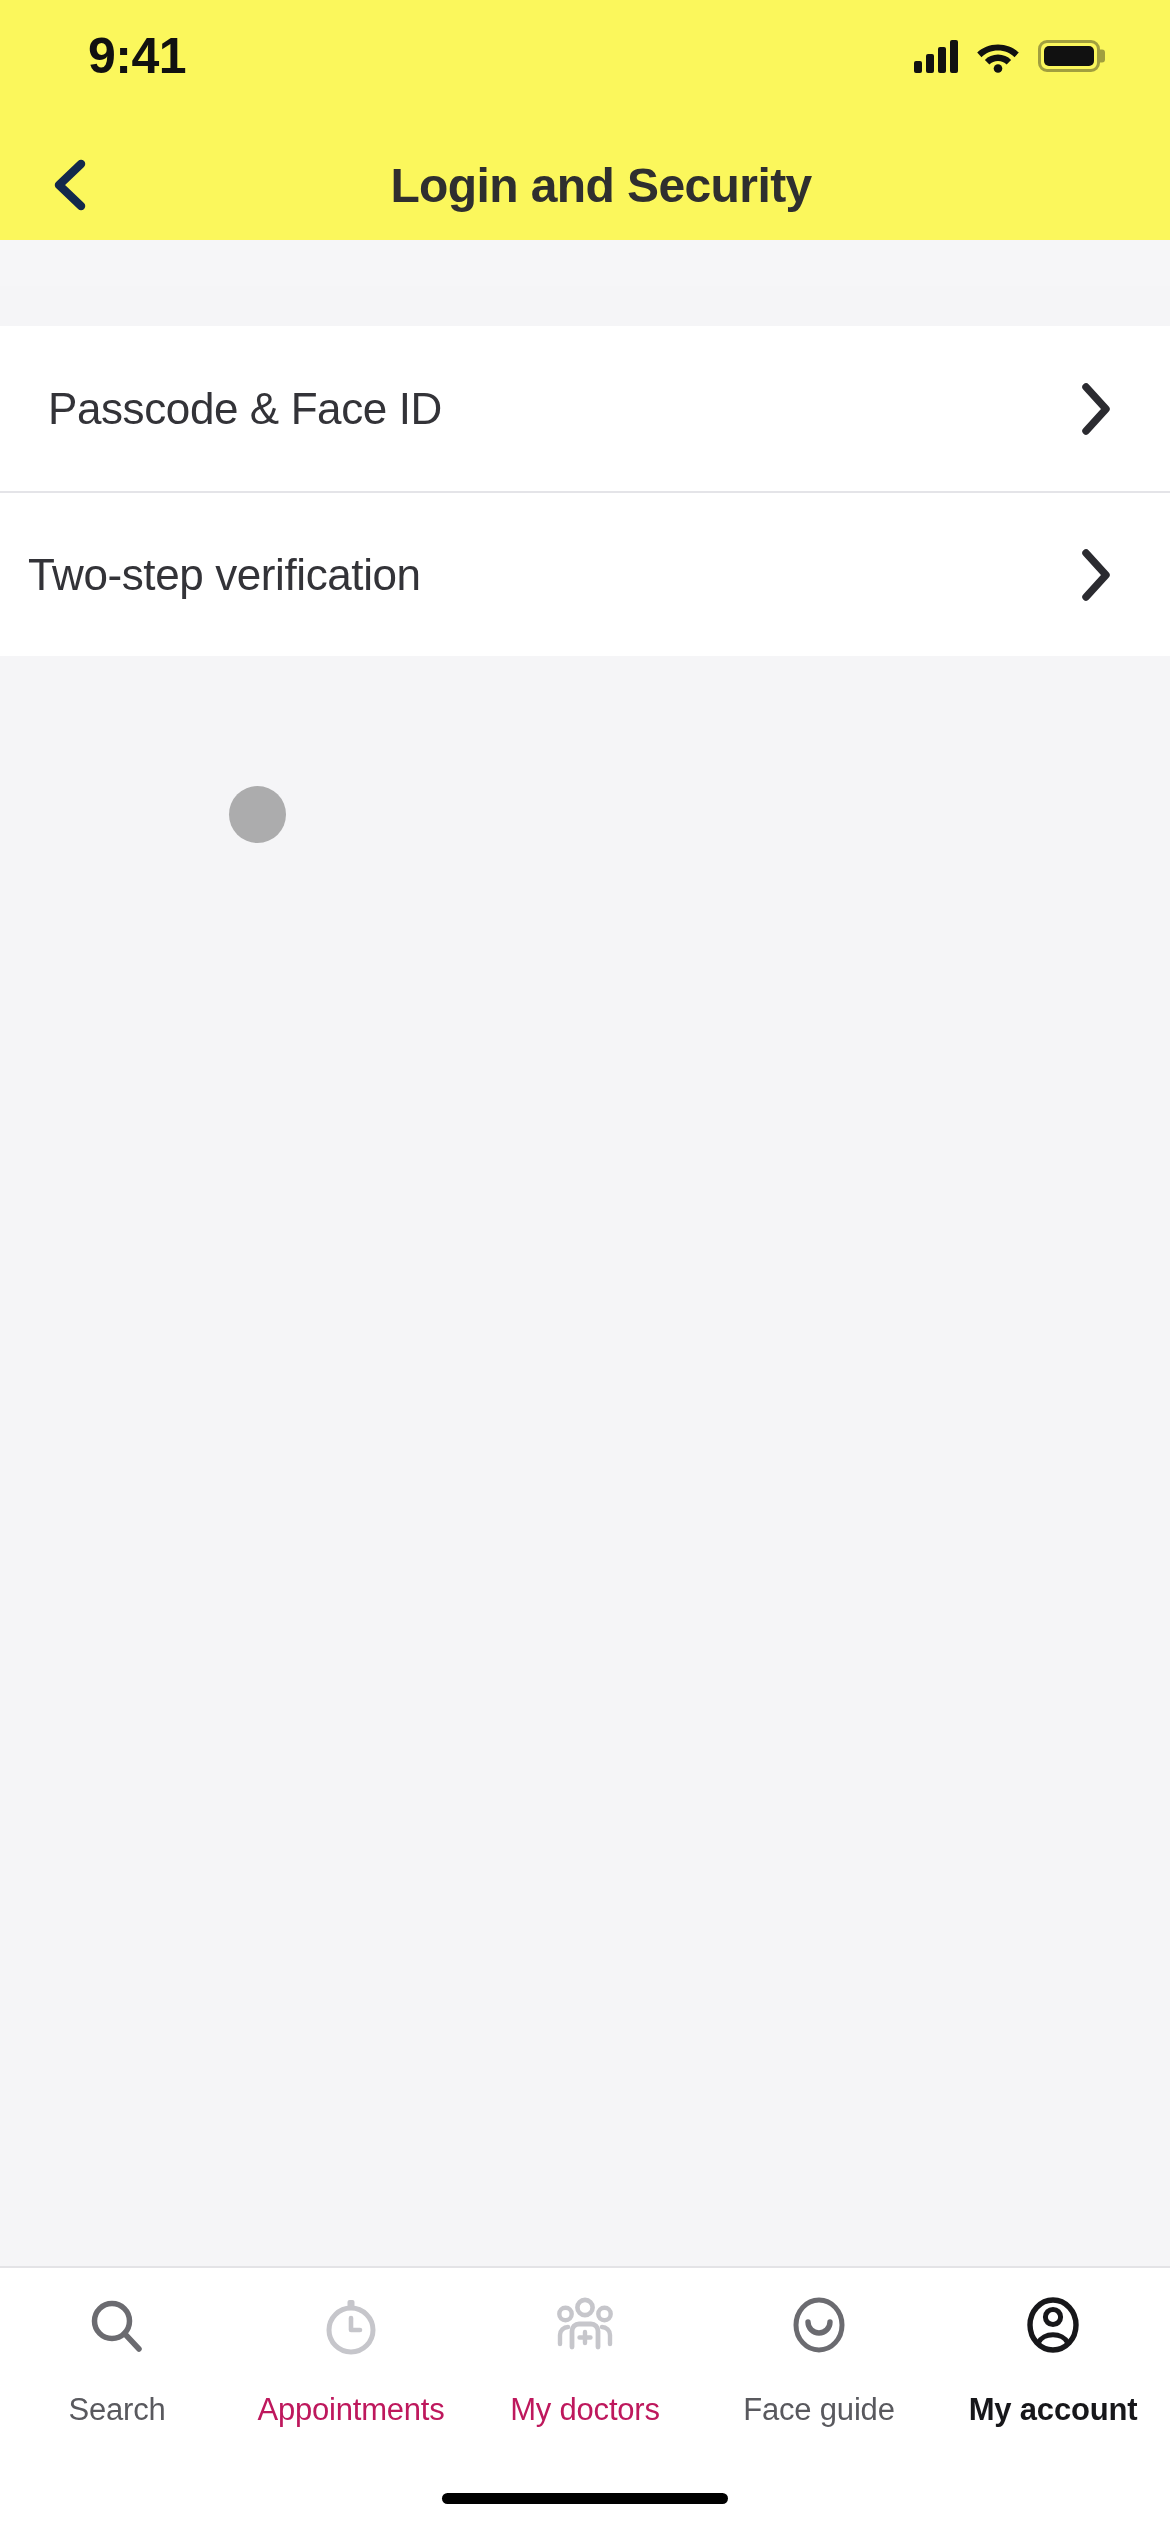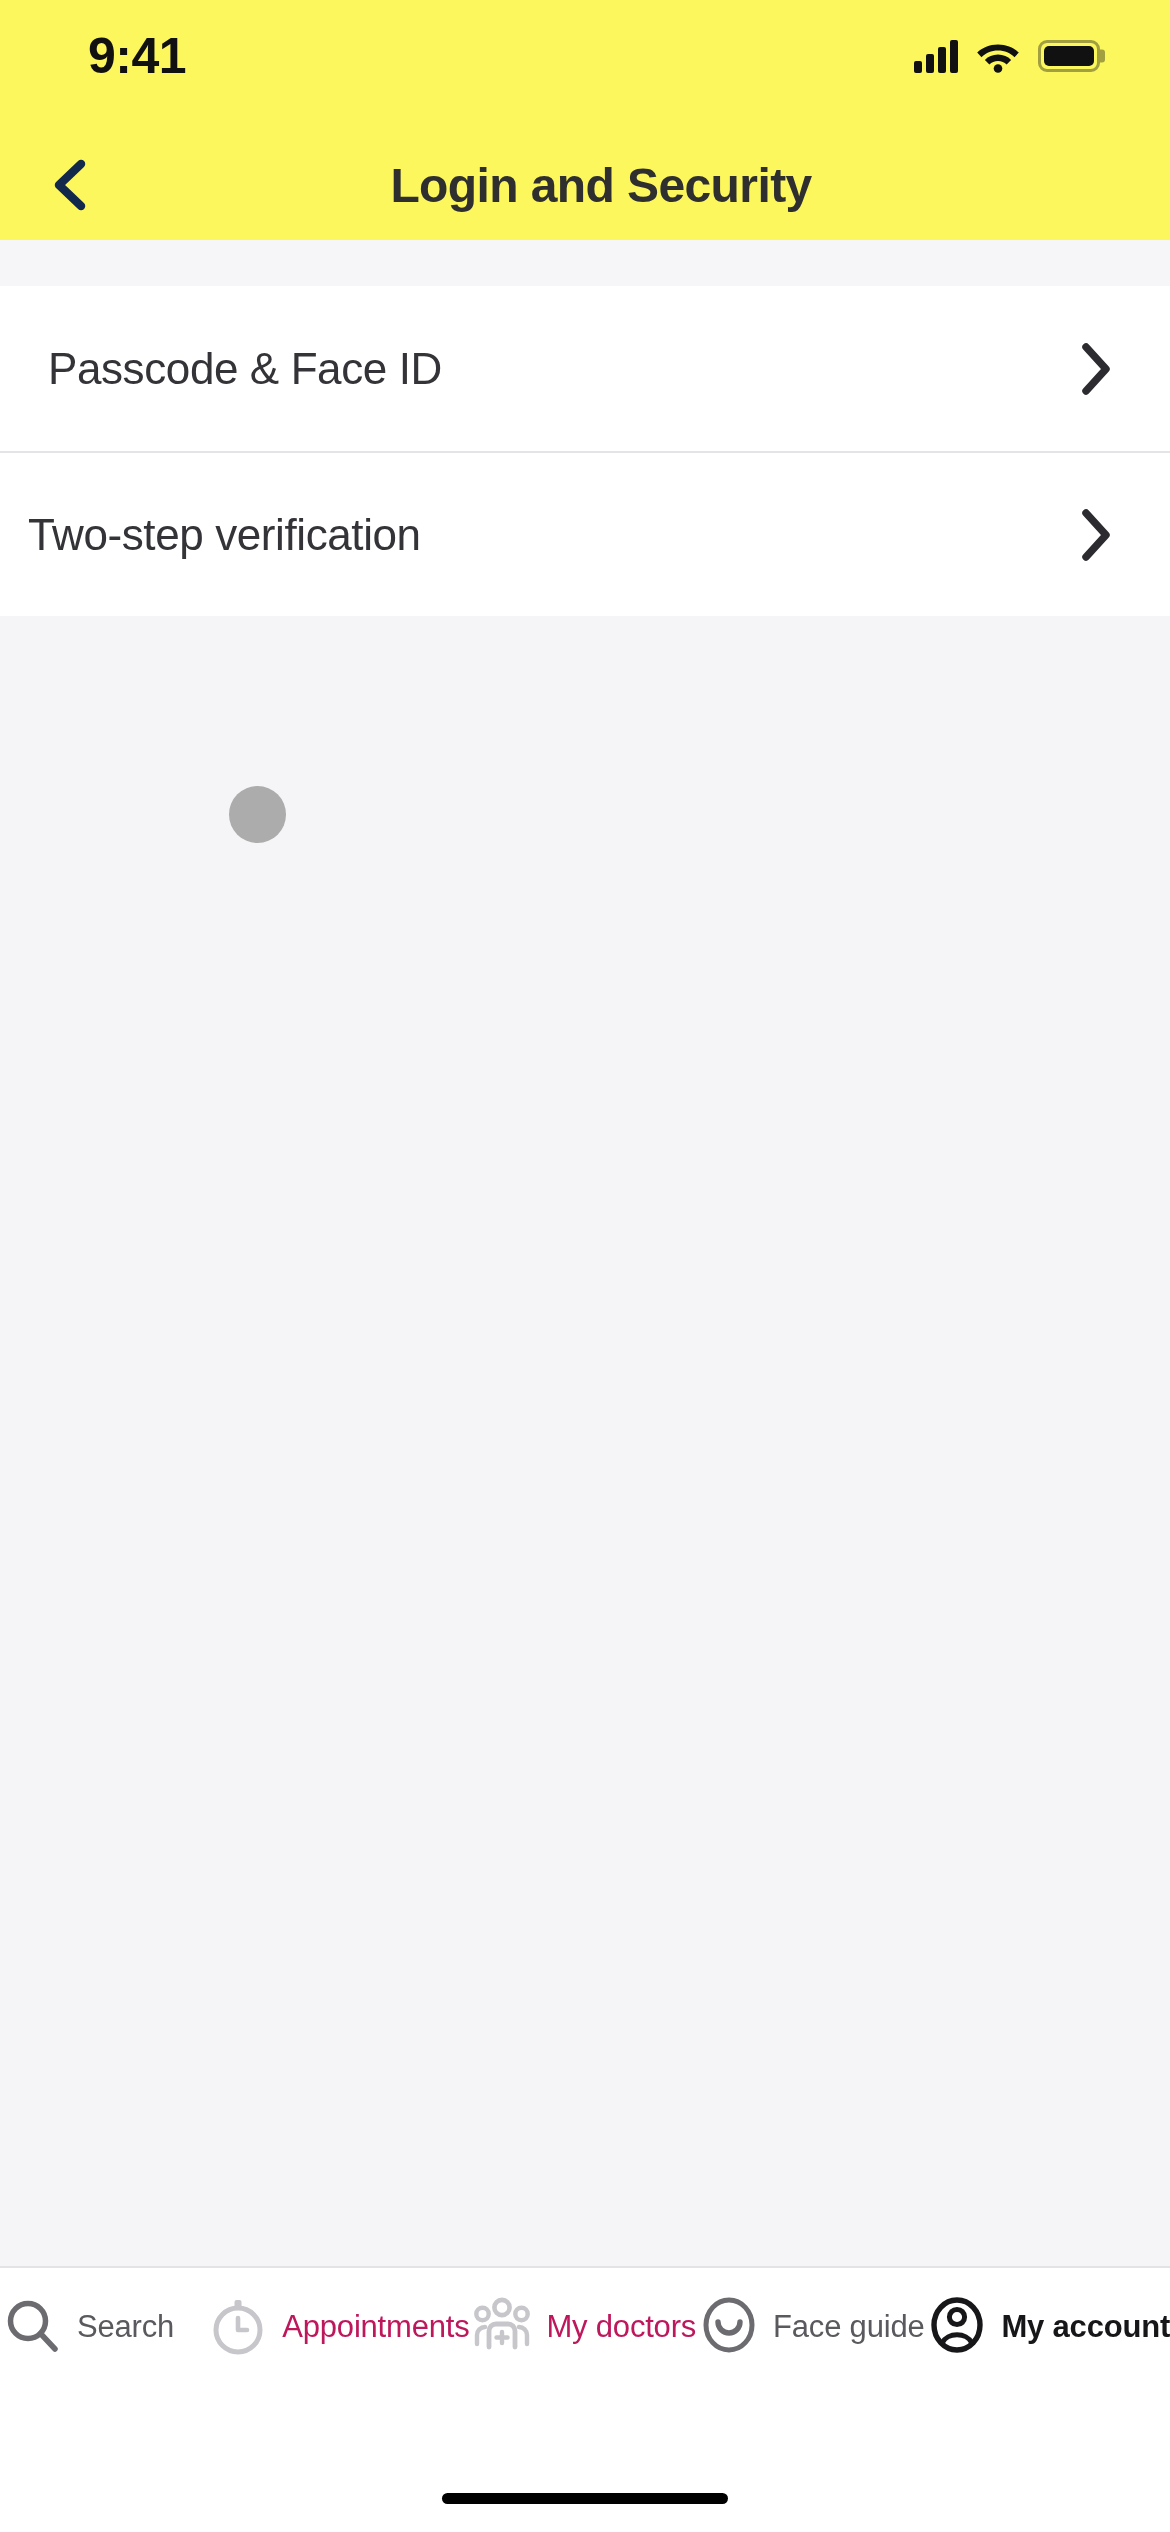--- a/index.html
+++ b/index.html
@@ -141,20 +141,21 @@
   }
 
   
   .scroll-body {
     flex: 1 1 auto;
     background: #f5f5f7;
     display: flex;
     flex-direction: column;
     min-height: 0;
     position: relative;
+    gap: 40px;
   }
 
   .gap-band {
     height: 46px;
     background: #f6f6f8;
     flex: 0 0 auto;
   }
 
   .list-group {
     background: #ffffff;
@@ -208,23 +209,23 @@
     border-top: 2px solid #e3e3e6;
     height: 198px;
     display: flex;
     align-items: flex-start;
     padding-top: 26px;
   }
 
   .tab {
     flex: 1 1 20%;
     display: flex;
-    flex-direction: row;
-    align-items: center;
-    gap: 11px;
+    flex-direction: column;
+    align-items: center;
+    gap: 32px;
     cursor: pointer;
   }
 
   .tab-icon { width: 66px; height: 66px; display: block; }
 
   .tab-label {
     font-size: 31px;
     letter-spacing: -0.2px;
     font-family: "Liberation Sans", sans-serif;
     white-space: nowrap;

